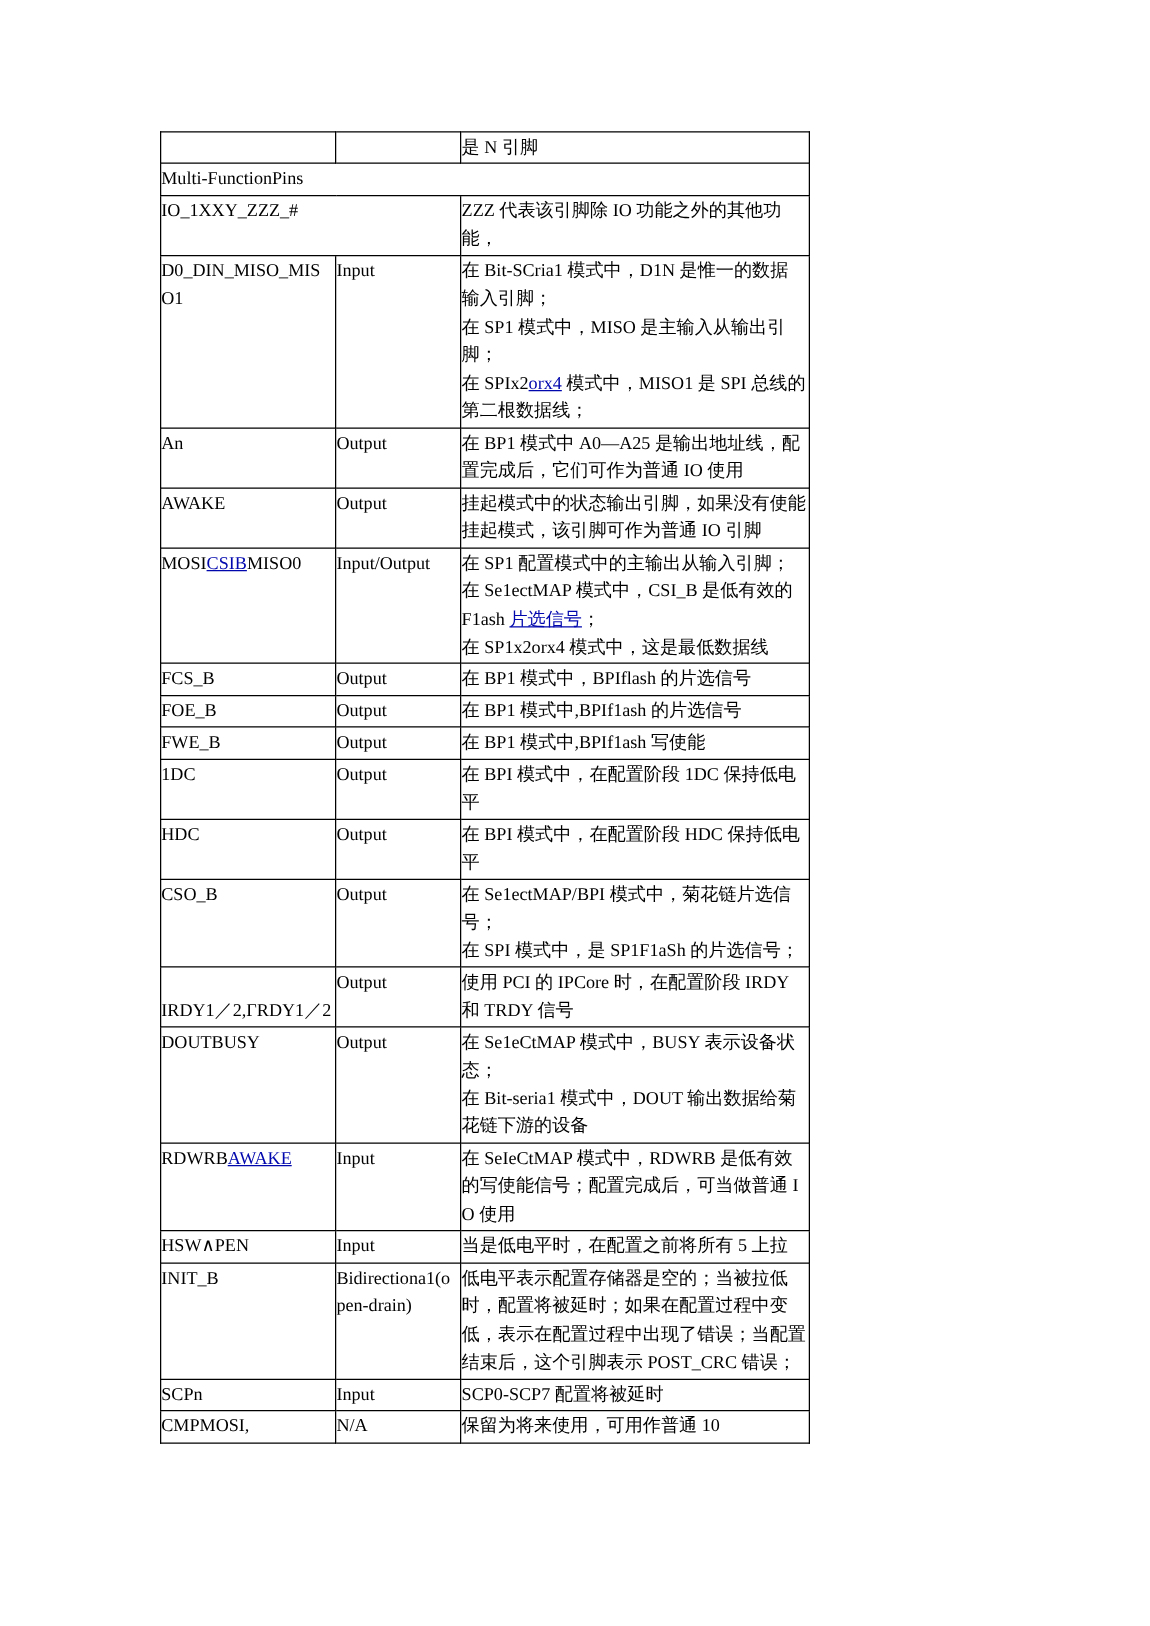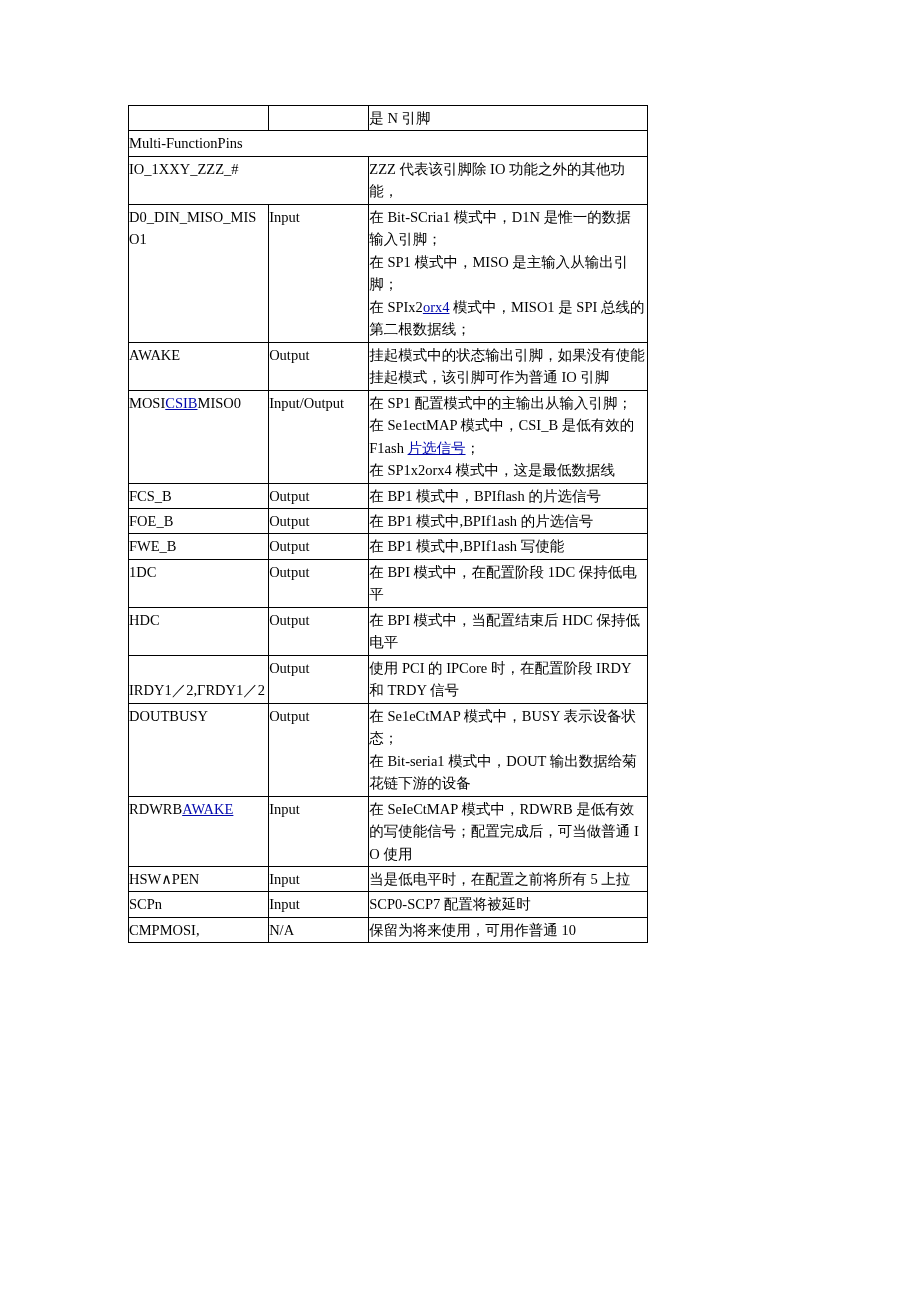--- a/index.html
+++ b/index.html
@@ -55,20 +55,25 @@
         <tr>
           <td colspan="2">IO_1XXY_ZZZ_#</td>
           <td>ZZZ 代表该引脚除 IO 功能之外的其他功能，</td>
         </tr>
         <tr>
           <td>D0_DIN_MISO_MISO1</td>
           <td>Input</td>
           <td>在 Bit-SCria1 模式中，D1N 是惟一的数据输入引脚；<br>在 SP1 模式中，MISO 是主输入从输出引脚；<br>在 SPIx2<span class="link">orx4</span> 模式中，MISO1 是 SPI 总线的第二根数据线；</td>
         </tr>
         <tr>
+          <td>An</td>
+          <td>Output</td>
+          <td>在 BP1 模式中 A0—A25 是输出地址线，配置完成后，它们可作为普通 IO 使用</td>
+        </tr>
+        <tr>
           <td>AWAKE</td>
           <td>Output</td>
           <td>挂起模式中的状态输出引脚，如果没有使能挂起模式，该引脚可作为普通 IO 引脚</td>
         </tr>
         <tr>
           <td>MOSI<span class="link">CSIB</span>MISO0</td>
           <td>Input/Output</td>
           <td>在 SP1 配置模式中的主输出从输入引脚；<br>在 Se1ectMAP 模式中，CSI_B 是低有效的 F1ash <span class="link">片选信号</span>；<br>在 SP1x2orx4 模式中，这是最低数据线</td>
         </tr>
         <tr>
@@ -87,21 +92,26 @@
           <td>在 BP1 模式中,BPIf1ash 写使能</td>
         </tr>
         <tr>
           <td>1DC</td>
           <td>Output</td>
           <td>在 BPI 模式中，在配置阶段 1DC 保持低电平</td>
         </tr>
         <tr>
           <td>HDC</td>
           <td>Output</td>
-          <td>在 BPI 模式中，当配置结束后 HDC 保持低电平</td>
+          <td>在 BPI 模式中，在配置阶段 HDC 保持低电平</td>
+        </tr>
+        <tr>
+          <td>CSO_B</td>
+          <td>Output</td>
+          <td>在 Se1ectMAP/BPI 模式中，菊花链片选信号；<br>在 SPI 模式中，是 SP1F1aSh 的片选信号；</td>
         </tr>
         <tr>
           <td><br>IRDY1／2,ΓRDY1／2</td>
           <td>Output</td>
           <td>使用 PCI 的 IPCore 时，在配置阶段 IRDY 和 TRDY 信号</td>
         </tr>
         <tr>
           <td>DOUTBUSY</td>
           <td>Output</td>
           <td>在 Se1eCtMAP 模式中，BUSY 表示设备状态；<br>在 Bit-seria1 模式中，DOUT 输出数据给菊花链下游的设备</td>
@@ -110,20 +120,25 @@
           <td>RDWRB<span class="link">AWAKE</span></td>
           <td>Input</td>
           <td>在 SeIeCtMAP 模式中，RDWRB 是低有效的写使能信号；配置完成后，可当做普通 IO 使用</td>
         </tr>
         <tr>
           <td>HSW∧PEN</td>
           <td>Input</td>
           <td>当是低电平时，在配置之前将所有 5 上拉</td>
         </tr>
         <tr>
+          <td>INIT_B</td>
+          <td>Bidirectiona1(open-drain)</td>
+          <td>低电平表示配置存储器是空的；当被拉低时，配置将被延时；如果在配置过程中变低，表示在配置过程中出现了错误；当配置结束后，这个引脚表示 POST_CRC 错误；</td>
+        </tr>
+        <tr>
           <td>SCPn</td>
           <td>Input</td>
           <td>SCP0-SCP7 配置将被延时</td>
         </tr>
         <tr>
           <td>CMPMOSI,</td>
           <td>N/A</td>
           <td>保留为将来使用，可用作普通 10</td>
         </tr>
       </tbody>

